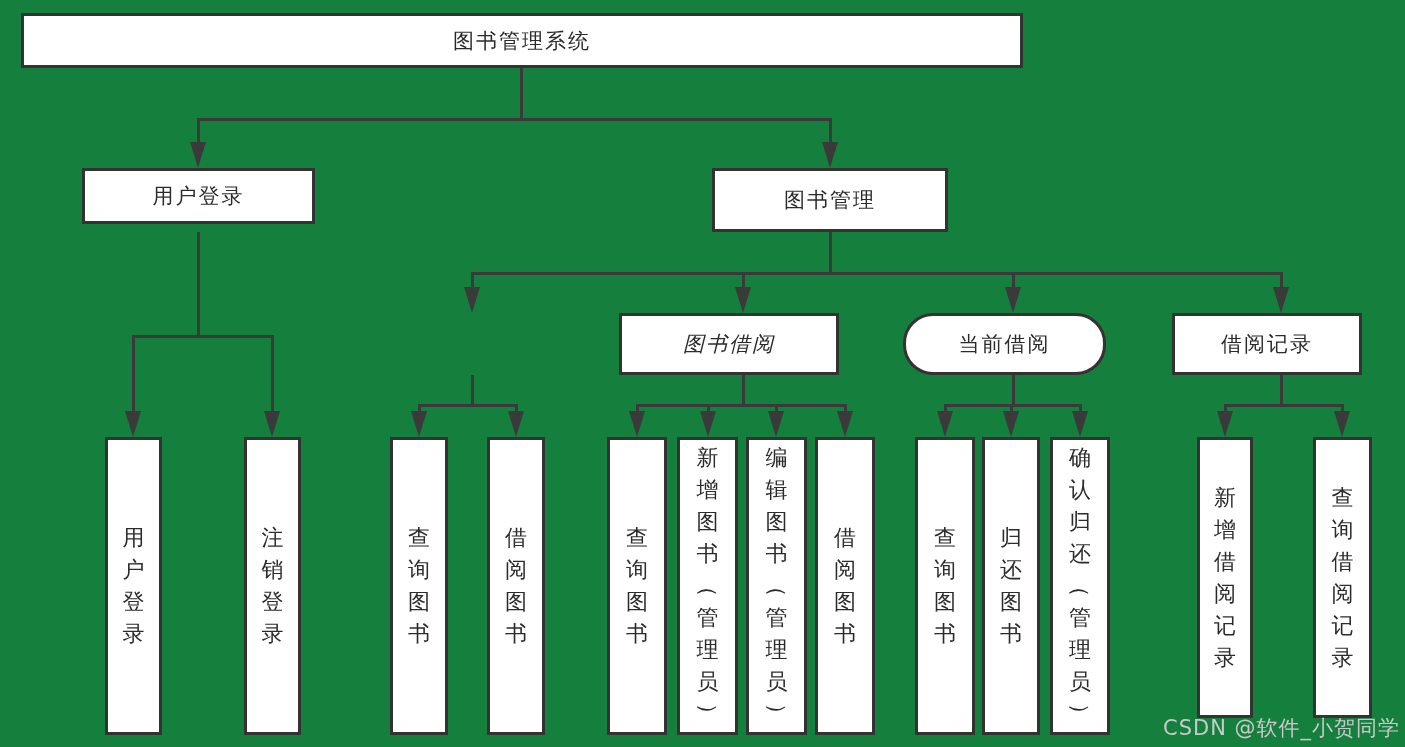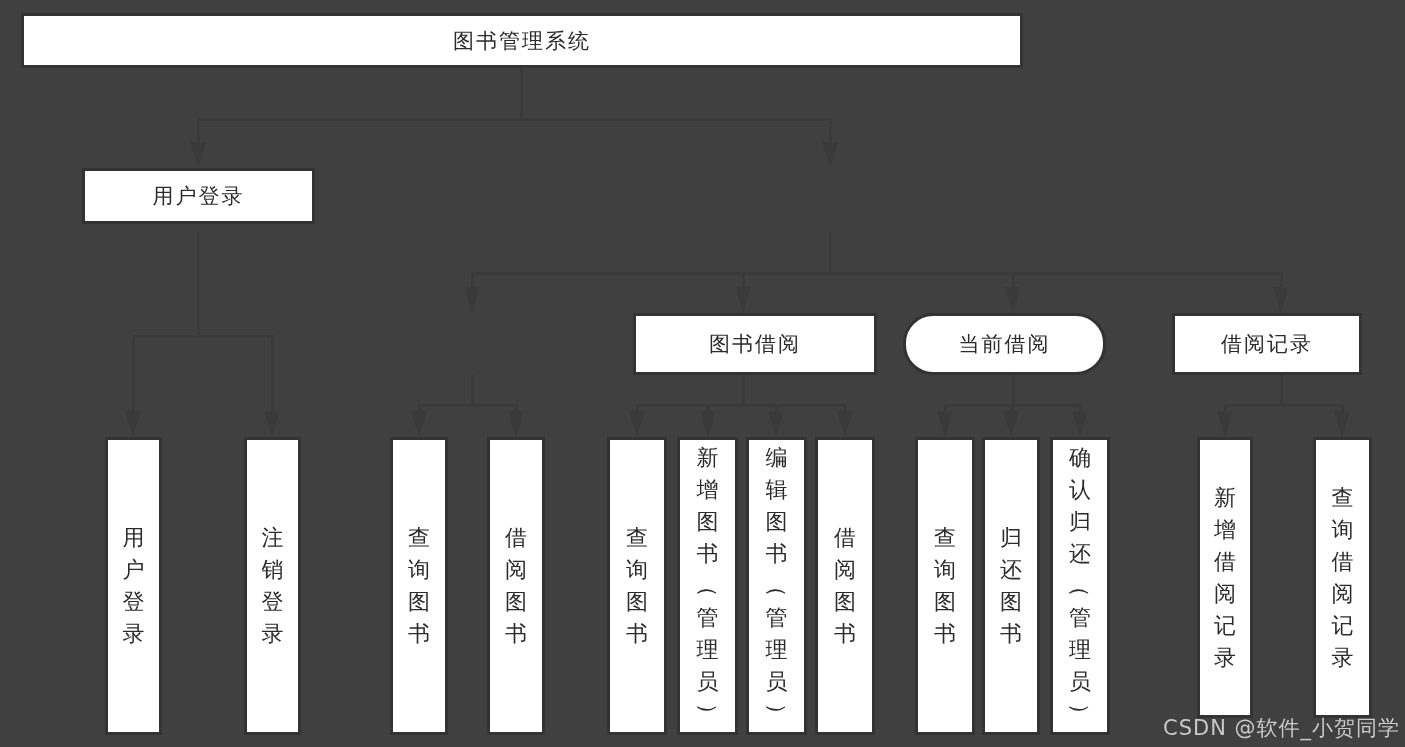--- a/index.html
+++ b/index.html
@@ -1,17 +1,17 @@
 <!DOCTYPE html>
 <html><head>
 <meta charset="utf-8">
 <style>
   html,body { margin:0; padding:0; background:#ffffff; }
   .canvas {
-    position:relative; width:1405px; height:747px; background:#404040;
+    position:relative; width:1405px; height:747px; background:#15803d;
     font-family:"DejaVu Sans","Liberation Sans",sans-serif; overflow:hidden;
   }
   .node {
     position:absolute; background:#ffffff; border:3px solid #333333;
     box-sizing:border-box; display:flex; align-items:center; justify-content:center;
     color:#2b2b2b;
   }
   .hnode { font-size:21px; letter-spacing:2px; }
   .vnode { flex-direction:column; font-size:22px; }
   .vchar { height:32px; line-height:32px; text-align:center; width:100%; }
@@ -33,23 +33,26 @@
 <div class="canvas">
 
   <div class="node hnode" style="left:21px; top:13px; width:1002px; height:55px;">
     <span>图书管理系统</span>
   </div>
 
   <div class="node hnode" style="left:82px; top:168px; width:233px; height:56px;">
     <span>用户登录</span>
   </div>
 
-
-
-  <div class="node hnode" style="left:633px; top:313px; width:244px; height:62px;">
+  <div class="node hnode" style="left:712px; top:168px; width:236px; height:64px;">
+    <span>图书管理</span>
+  </div>
+
+
+  <div class="node hnode" style="left:619px; top:313px; width:220px; height:62px;font-style:italic;">
     <span>图书借阅</span>
   </div>
 
   <div class="node hnode" style="left:903px; top:313px; width:203px; height:62px;border-radius:30px;">
     <span>当前借阅</span>
   </div>
 
   <div class="node hnode" style="left:1172px; top:313px; width:190px; height:62px;">
     <span>借阅记录</span>
   </div>

